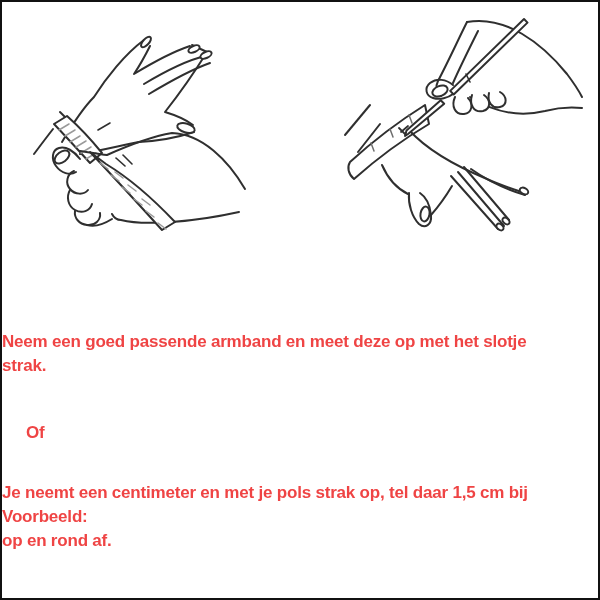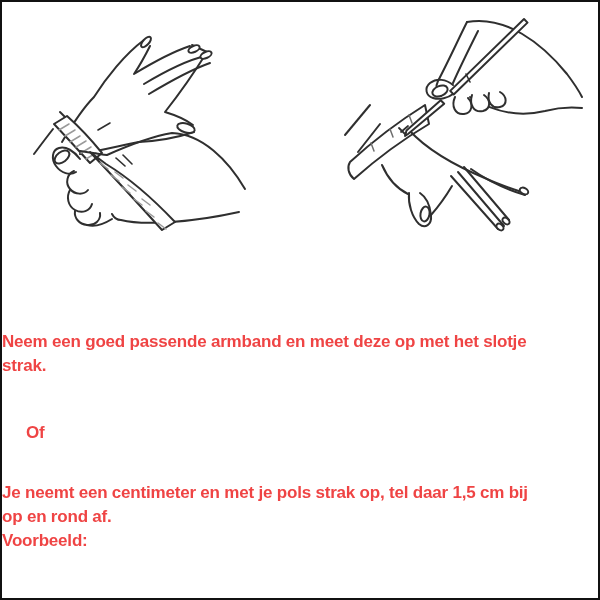--- a/index.html
+++ b/index.html
@@ -152,17 +152,17 @@
     <div class="txt-line">Neem een goed passende armband en meet deze op met het slotje</div>
     <div class="txt-line">strak.</div>
   </div>
 
   <div class="txt-block separator">
     <div class="txt-line">Of</div>
   </div>
 
   <div class="txt-block block2">
     <div class="txt-line">Je neemt een centimeter en met je pols strak op, tel daar 1,5 cm bij</div>
+    <div class="txt-line">Voorbeeld:</div>
     <div class="txt-line">op en rond af.</div>
-    <div class="txt-line">Voorbeeld:</div>
   </div>
 
 </div>
 
 </body></html>

